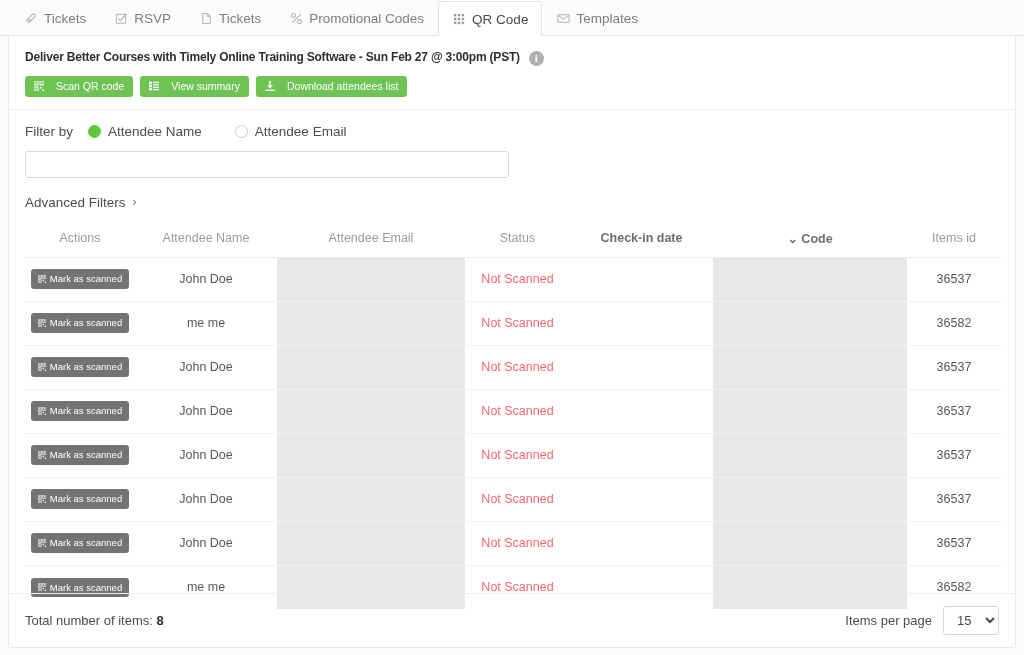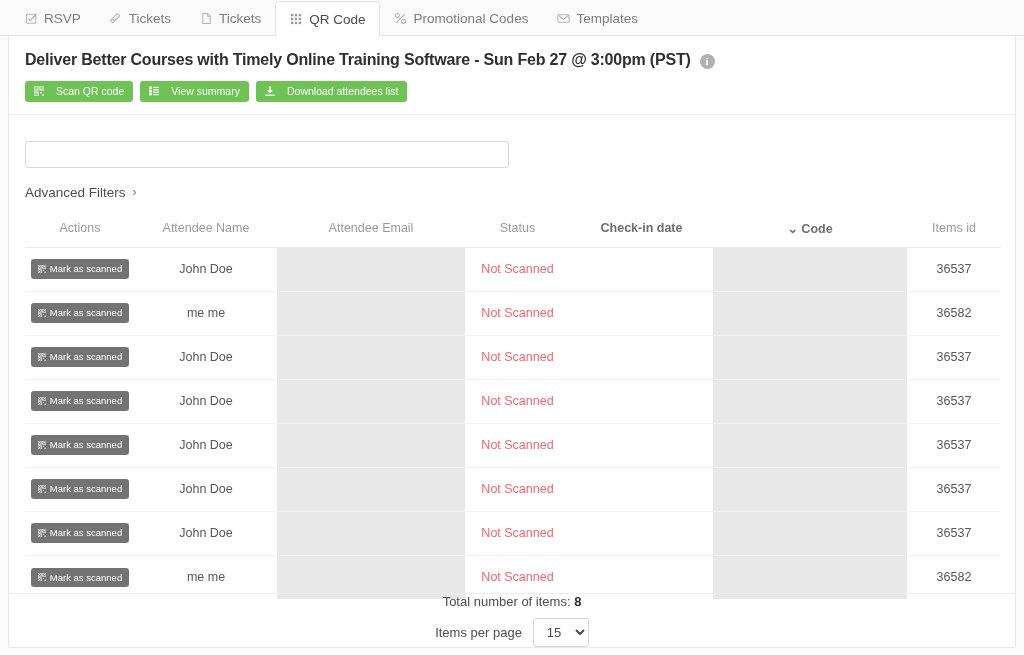--- a/index.html
+++ b/index.html
@@ -78,21 +78,21 @@
   .card-head {
     padding: 14px 16px 12px 16px;
     border-bottom: 1px solid #ededed;
   }
   .title-row {
     display: flex;
     align-items: center;
     gap: 9px;
   }
   .page-title {
-    font-size: 16px;
+    font-size: 12px;
     font-weight: bold;
     color: #2f2f2f;
     letter-spacing: -0.2px;
     line-height: 1.25;
   }
   .info-icon {
     width: 15px; height: 15px;
     border-radius: 50%;
     background: #b0b0b0;
     color: #ffffff;
@@ -244,21 +244,20 @@
   
   .table-foot {
     position: absolute;
     left: 0; right: 0; bottom: 0;
     height: 54px;
     display: flex;
     align-items: center;
     justify-content: space-between;
     padding: 0 16px;
     border-top: 1px solid #ededed;
-    flex-direction: column;
   }
   .total-items {
     font-size: 13px;
     color: #4d4d4d;
   }
   .total-items b { color: #2f2f2f; }
   .per-page {
     display: flex;
     align-items: center;
     gap: 11px;
@@ -278,70 +277,70 @@
   }
 </style>
 </head>
 <body>
 
 <div class="page">
 
   <div class="tabbar">
       <div class="tab">
         <span class="ticon">
+          <svg width="13" height="13" viewBox="0 0 14 14" fill="none" stroke="currentColor" stroke-width="1.2">
+            <path d="M1.5 9 L8 2.5 a1.8 1.8 0 0 1 2.6 2.6 L4 11.6 Z"></path>
+            <path d="M3.4 7.1 L6 9.7"></path>
+          </svg>
+        </span>
+        <span>Tickets</span>
+      </div>
+      <div class="tab">
+        <span class="ticon">
           <svg width="13" height="13" viewBox="0 0 14 14" fill="none" stroke="currentColor" stroke-width="1.1">
             <rect x="1.5" y="2.5" width="10" height="9.5" rx="0.8"></rect>
             <path d="M3.6 7.2 L5.8 9.4 L12.4 1.9" stroke-width="1.3"></path>
           </svg>
         </span>
         <span>RSVP</span>
-      </div>
-      <div class="tab">
-        <span class="ticon">
-          <svg width="13" height="13" viewBox="0 0 14 14" fill="none" stroke="currentColor" stroke-width="1.2">
-            <path d="M1.5 9 L8 2.5 a1.8 1.8 0 0 1 2.6 2.6 L4 11.6 Z"></path>
-            <path d="M3.4 7.1 L6 9.7"></path>
-          </svg>
-        </span>
-        <span>Tickets</span>
       </div>
       <div class="tab">
         <span class="ticon">
           <svg width="13" height="13" viewBox="0 0 14 14" fill="none" stroke="currentColor" stroke-width="1.1">
             <path d="M3 1.5 h5 l3 3 v8 h-8 Z"></path>
             <path d="M8 1.5 v3 h3"></path>
           </svg>
         </span>
         <span>Tickets</span>
+      </div>
+      <div class="tab">
+        <span class="ticon">
+          <svg width="13" height="13" viewBox="0 0 14 14" fill="none" stroke="currentColor" stroke-width="1.2">
+            <circle cx="3.7" cy="3.7" r="2.1"></circle>
+            <circle cx="10.3" cy="10.3" r="2.1"></circle>
+            <path d="M11.8 2.2 L2.2 11.8"></path>
+          </svg>
+        </span>
+        <span>Promotional Codes</span>
       </div>
       <div class="tab active">
         <span class="ticon">
           <svg width="13" height="13" viewBox="0 0 14 14" fill="currentColor">
             <rect x="1" y="1" width="2.6" height="2.6"></rect>
             <rect x="5.2" y="1" width="2.6" height="2.6"></rect>
             <rect x="1" y="5.2" width="2.6" height="2.6"></rect>
             <rect x="5.2" y="5.2" width="2.6" height="2.6"></rect>
             <rect x="9.4" y="1" width="2.6" height="2.6"></rect>
             <rect x="9.4" y="5.2" width="2.6" height="2.6"></rect>
             <rect x="1" y="9.4" width="2.6" height="2.6"></rect>
             <rect x="5.2" y="9.4" width="2.6" height="2.6"></rect>
             <rect x="9.4" y="9.4" width="2.6" height="2.6"></rect>
           </svg>
         </span>
         <span>QR Code</span>
-      </div>
-      <div class="tab">
-        <span class="ticon">
-          <svg width="13" height="13" viewBox="0 0 14 14" fill="none" stroke="currentColor" stroke-width="1.2">
-            <circle cx="3.7" cy="3.7" r="2.1"></circle>
-            <circle cx="10.3" cy="10.3" r="2.1"></circle>
-            <path d="M11.8 2.2 L2.2 11.8"></path>
-          </svg>
-        </span>
-        <span>Promotional Codes</span>
       </div>
       <div class="tab">
         <span class="ticon">
           <svg width="13" height="13" viewBox="0 0 14 14" fill="none" stroke="currentColor" stroke-width="1.1">
             <rect x="1" y="3" width="12" height="8" rx="0.8"></rect>
             <path d="M1.4 3.6 L7 8 L12.6 3.6"></path>
           </svg>
         </span>
         <span>Templates</span>
       </div>
@@ -391,20 +390,31 @@
               <path d="M2 4.2 L8 4.2 L5 7.6 Z"></path>
               <rect x="0.4" y="8.6" width="9.2" height="1.4"></rect>
             </svg>
           </span>
           <span>Download attendees list</span>
         </button>
       </div>
     </div>
 
     <div class="filter-zone">
+      <div class="filter-line">
+        <span>Filter by</span>
+        <label class="radio-opt">
+          <span class="radio on"></span>
+          <span>Attendee Name</span>
+        </label>
+        <label class="radio-opt second">
+          <span class="radio"></span>
+          <span>Attendee Email</span>
+        </label>
+      </div>
       <input class="filter-input" type="text" placeholder="" style="">
       <div class="adv-filters">
         <span>Advanced Filters</span>
         <span class="chev">›</span>
       </div>
     </div>
 
     <div class="table-wrap">
       <table class="grid">
         <thead>

